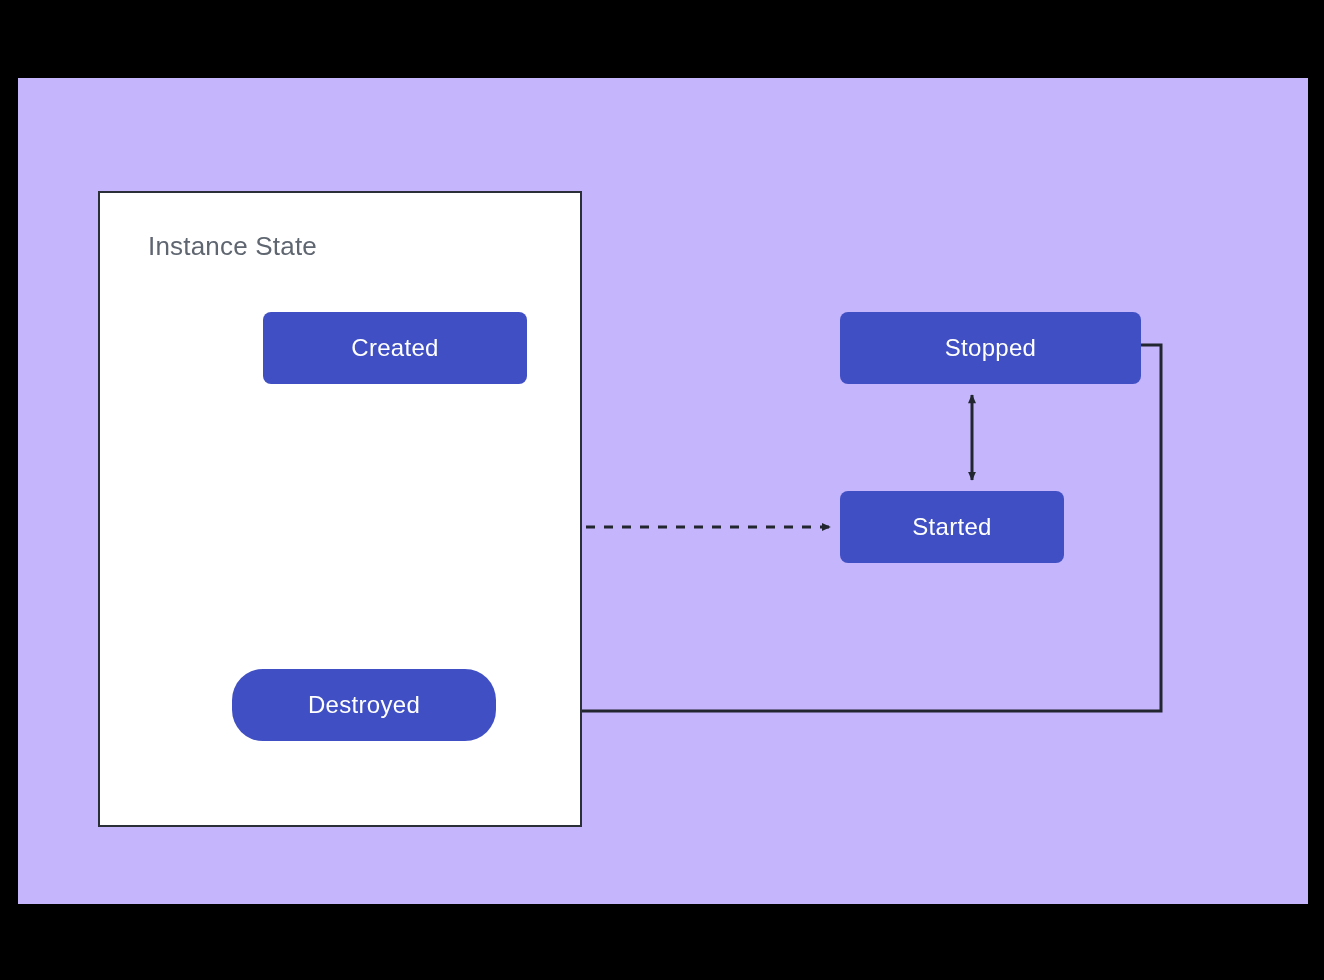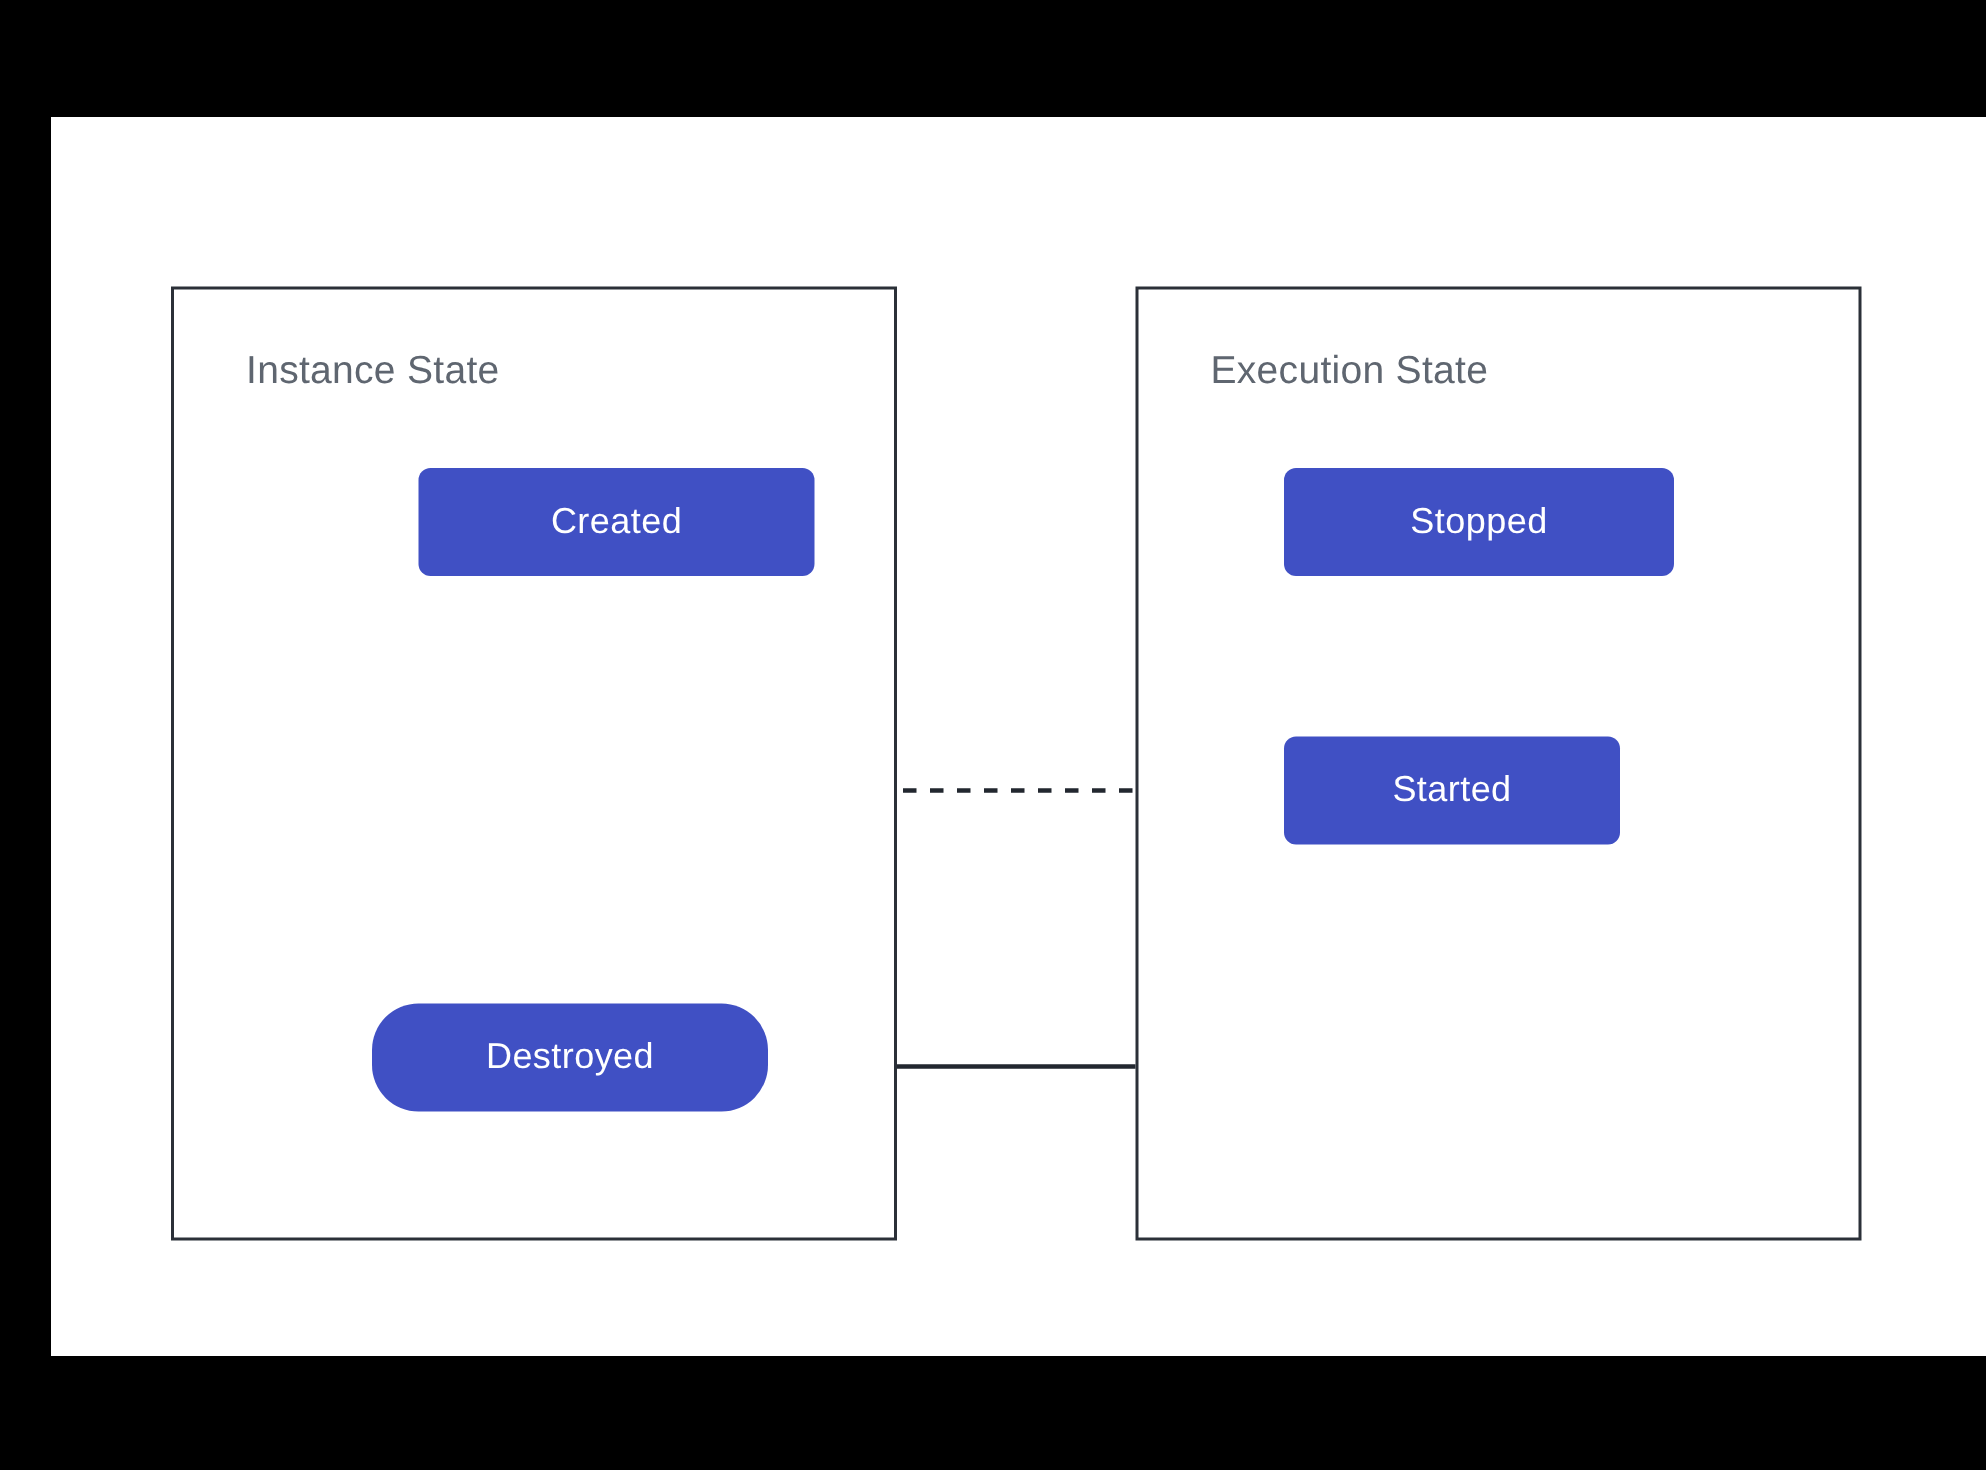--- a/index.html
+++ b/index.html
@@ -8,25 +8,25 @@
     background: #000000;
   }
   body {
     width: 1324px;
     height: 980px;
     overflow: hidden;
     font-family: "Liberation Sans", sans-serif;
   }
   #canvas {
     position: absolute;
-    left: 34px;
+    left: 18px;
     top: 78px;
     width: 1290px;
     height: 826px;
-    background: #ffffff;
+    background: #c4b5fd;
   }
   .panel {
     position: absolute;
     background: #FFFFFF;
     border: 2px solid #2B3038;
     box-sizing: border-box;
   }
   #panel-instance {
     left: 80px;
     top: 113px;
@@ -56,21 +56,21 @@
     align-items: center;
     justify-content: center;
     color: #FFFFFF;
     font-size: 24px;
     letter-spacing: 0.3px;
     box-sizing: border-box;
   }
   #box-created   { left: 214px; top: 234px; width: 264px; height: 72px; margin-left: 31px; }
   #box-resolved  { left: 214px; top: 413px; width: 264px; height: 72px; }
   #box-destroyed { left: 214px; top: 591px; width: 264px; height: 72px; border-radius: 31px; }
-  #box-stopped   { left: 822px; top: 234px; width: 260px; height: 72px; }
+  #box-stopped   { left: 822px; top: 234px; width: 301px; height: 72px; }
   #box-started   { left: 822px; top: 413px; width: 224px; height: 72px; }
   #edges {
     position: absolute;
     left: 0;
     top: 0;
     width: 1290px;
     height: 826px;
     pointer-events: none;
   }
 </style>
@@ -108,22 +108,19 @@
     <path d="M 954 317 L 954 402" stroke="#22272F" stroke-width="3" fill="none" marker-start="url(#arrow-start)" marker-end="url(#arrow-end)"></path>
 
     
     <path d="M 1086 267 L 1143 267 L 1143 633 L 496 633" stroke="#22272F" stroke-width="3" fill="none" stroke-linejoin="miter" marker-end="url(#arrow-end)"></path>
   </svg>
 
   <div class="panel" id="panel-instance">
     <div class="panel-title">Instance State</div>
   </div>
 
-  <div class="panel" id="panel-execution">
-    <div class="panel-title">Execution State</div>
-  </div>
 
   <div class="state-box" id="box-created">Created</div>
   <div class="state-box" id="box-destroyed">Destroyed</div>
   <div class="state-box" id="box-stopped">Stopped</div>
   <div class="state-box" id="box-started">Started</div>
 
 </div>
 
 </body></html>

